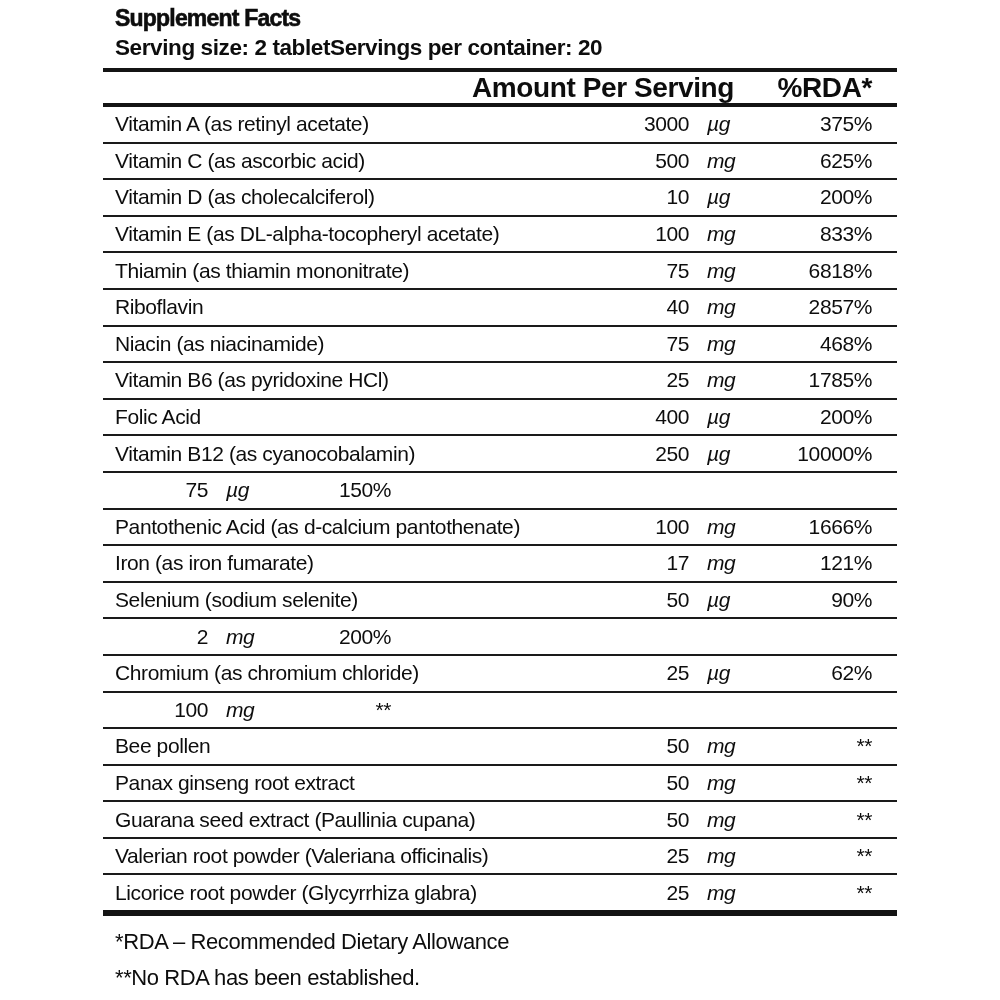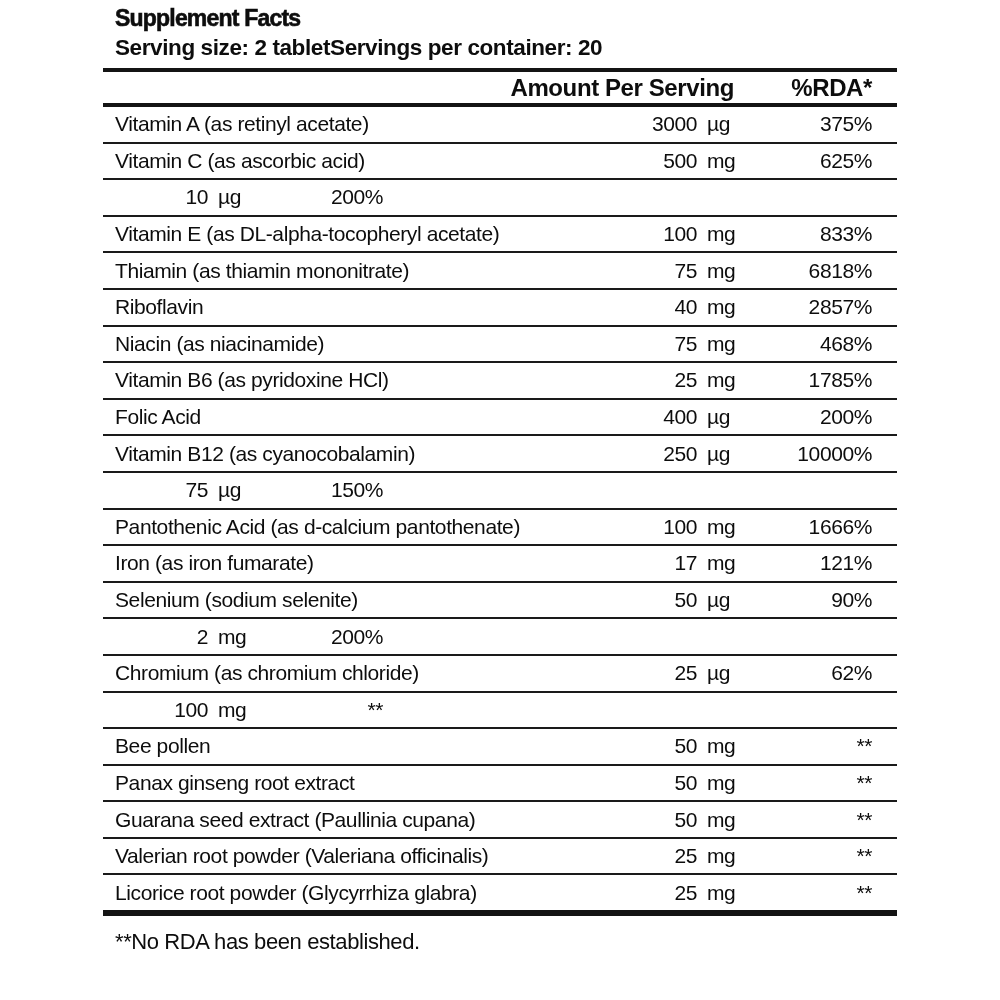--- a/index.html
+++ b/index.html
@@ -36,21 +36,21 @@
     white-space: nowrap;
   }
   .rule { background: #141414; width: 794px; }
   .rule.top { height: 4px; }
   .rule.mid { height: 4px; }
   .rule.bottom { height: 6px; }
   .header-row {
     display: flex;
     align-items: center;
     height: 31px;
-    font-size: 24px;
+    font-size: 28px;
     font-weight: bold;
     letter-spacing: -0.4px;
   }
   .h-amount { margin-left: auto; white-space: nowrap; }
   .h-rda {
     width: 163px;
     text-align: right;
     padding-right: 25px;
     box-sizing: border-box;
     white-space: nowrap;
@@ -59,21 +59,21 @@
     display: flex;
     align-items: center;
     height: 34.6px;
     border-bottom: 2px solid #1a1a1a;
     font-size: 21px;
     letter-spacing: -0.4px;
   }
   .row:last-child { border-bottom: none; }
   .c-name  { flex: 1; padding-left: 12px; white-space: nowrap; overflow: hidden; }
   .c-amt   { width: 105px; text-align: right; white-space: nowrap; }
-  .c-unit  { width: 27px; margin-left: 10px; white-space: nowrap; }
+  .c-unit  { width: 27px; margin-left: 18px; white-space: nowrap; font-style: italic; }
   .c-rda   {
     width: 163px;
     text-align: right;
     padding-right: 25px;
     box-sizing: border-box;
     white-space: nowrap;
   }
   .footnotes { padding: 13px 0 0 12px; font-size: 22px; letter-spacing: -0.4px; }
   .footnote { margin-bottom: 10px; white-space: nowrap; }
 </style>
@@ -107,20 +107,21 @@
   </div>
 
   <div class="row">
     <span class="c-name">Vitamin C (as ascorbic acid)</span>
     <span class="c-amt">500</span>
     <span class="c-unit">mg</span>
     <span class="c-rda">625%</span>
   </div>
 
   <div class="row">
+    <span class="c-name">Vitamin D (as cholecalciferol)</span>
     <span class="c-amt">10</span>
     <span class="c-unit">µg</span>
     <span class="c-rda">200%</span>
   </div>
 
   <div class="row">
     <span class="c-name">Vitamin E (as DL-alpha-tocopheryl acetate)</span>
     <span class="c-amt">100</span>
     <span class="c-unit">mg</span>
     <span class="c-rda">833%</span>
@@ -246,16 +247,17 @@
     <span class="c-name">Licorice root powder (Glycyrrhiza glabra)</span>
     <span class="c-amt">25</span>
     <span class="c-unit">mg</span>
     <span class="c-rda">**</span>
   </div>
 </div>
 
   <div class="rule bottom"></div>
 
   <div class="footnotes">
+    <div class="footnote">*RDA – Recommended Dietary Allowance</div>
     <div class="footnote">**No RDA has been established.</div>
   </div>
 
 </div>
 
 </body></html>

